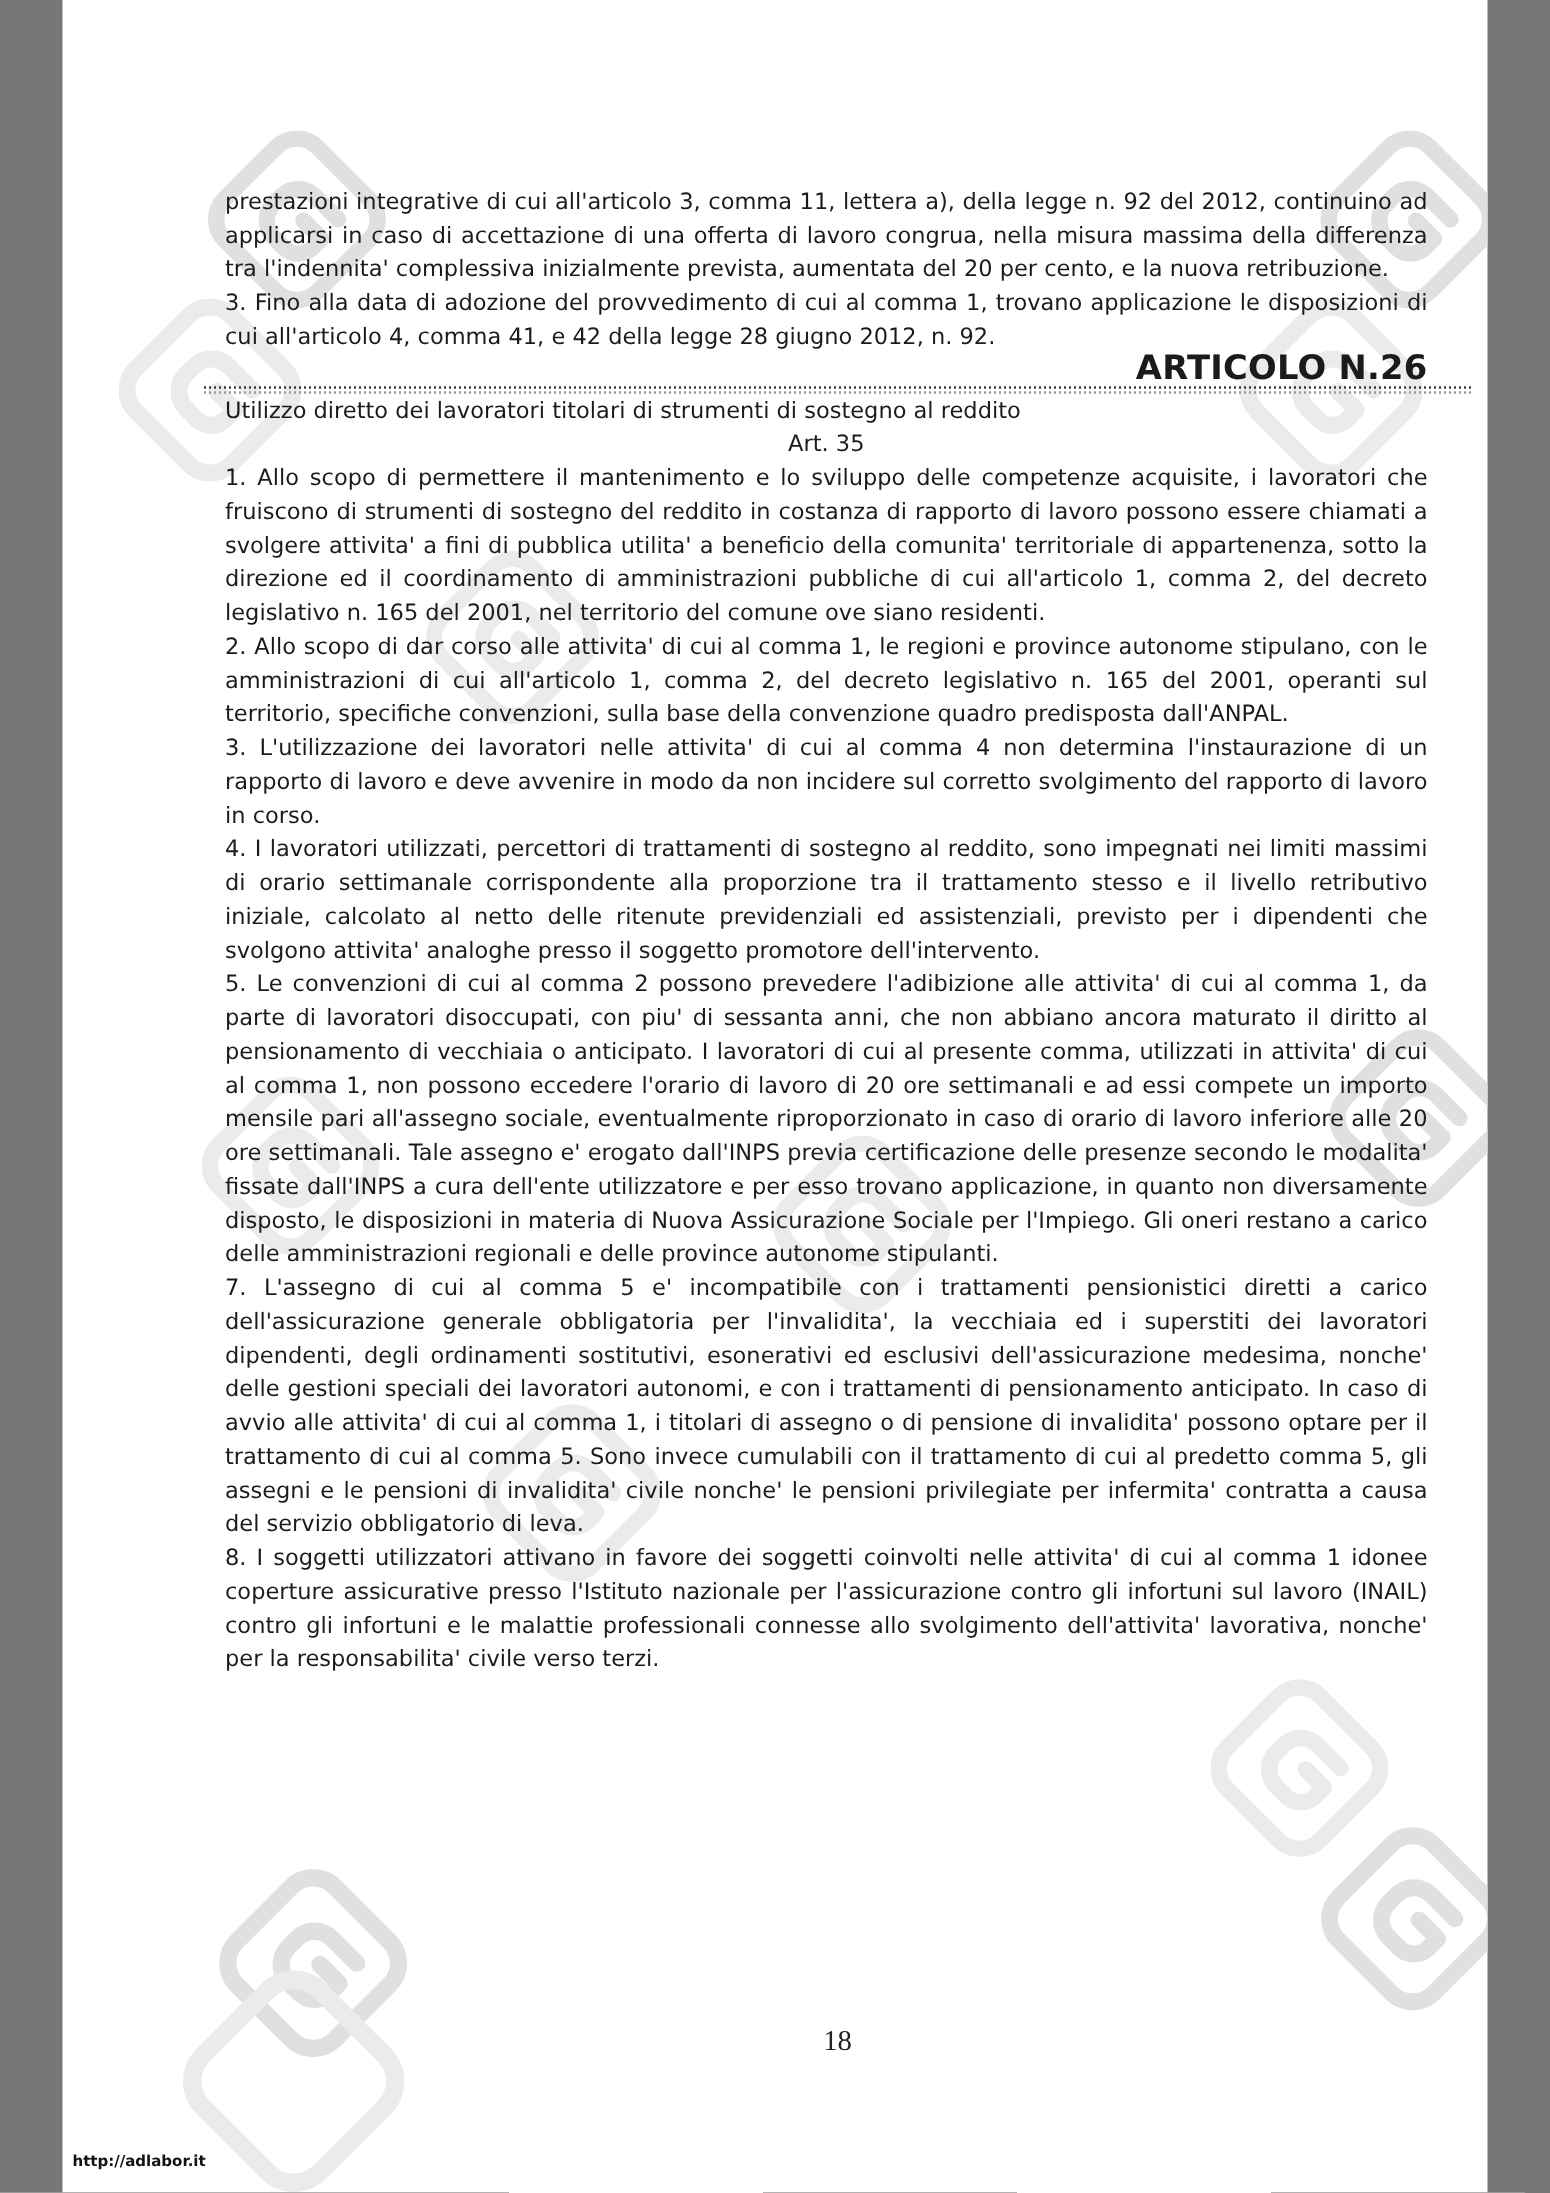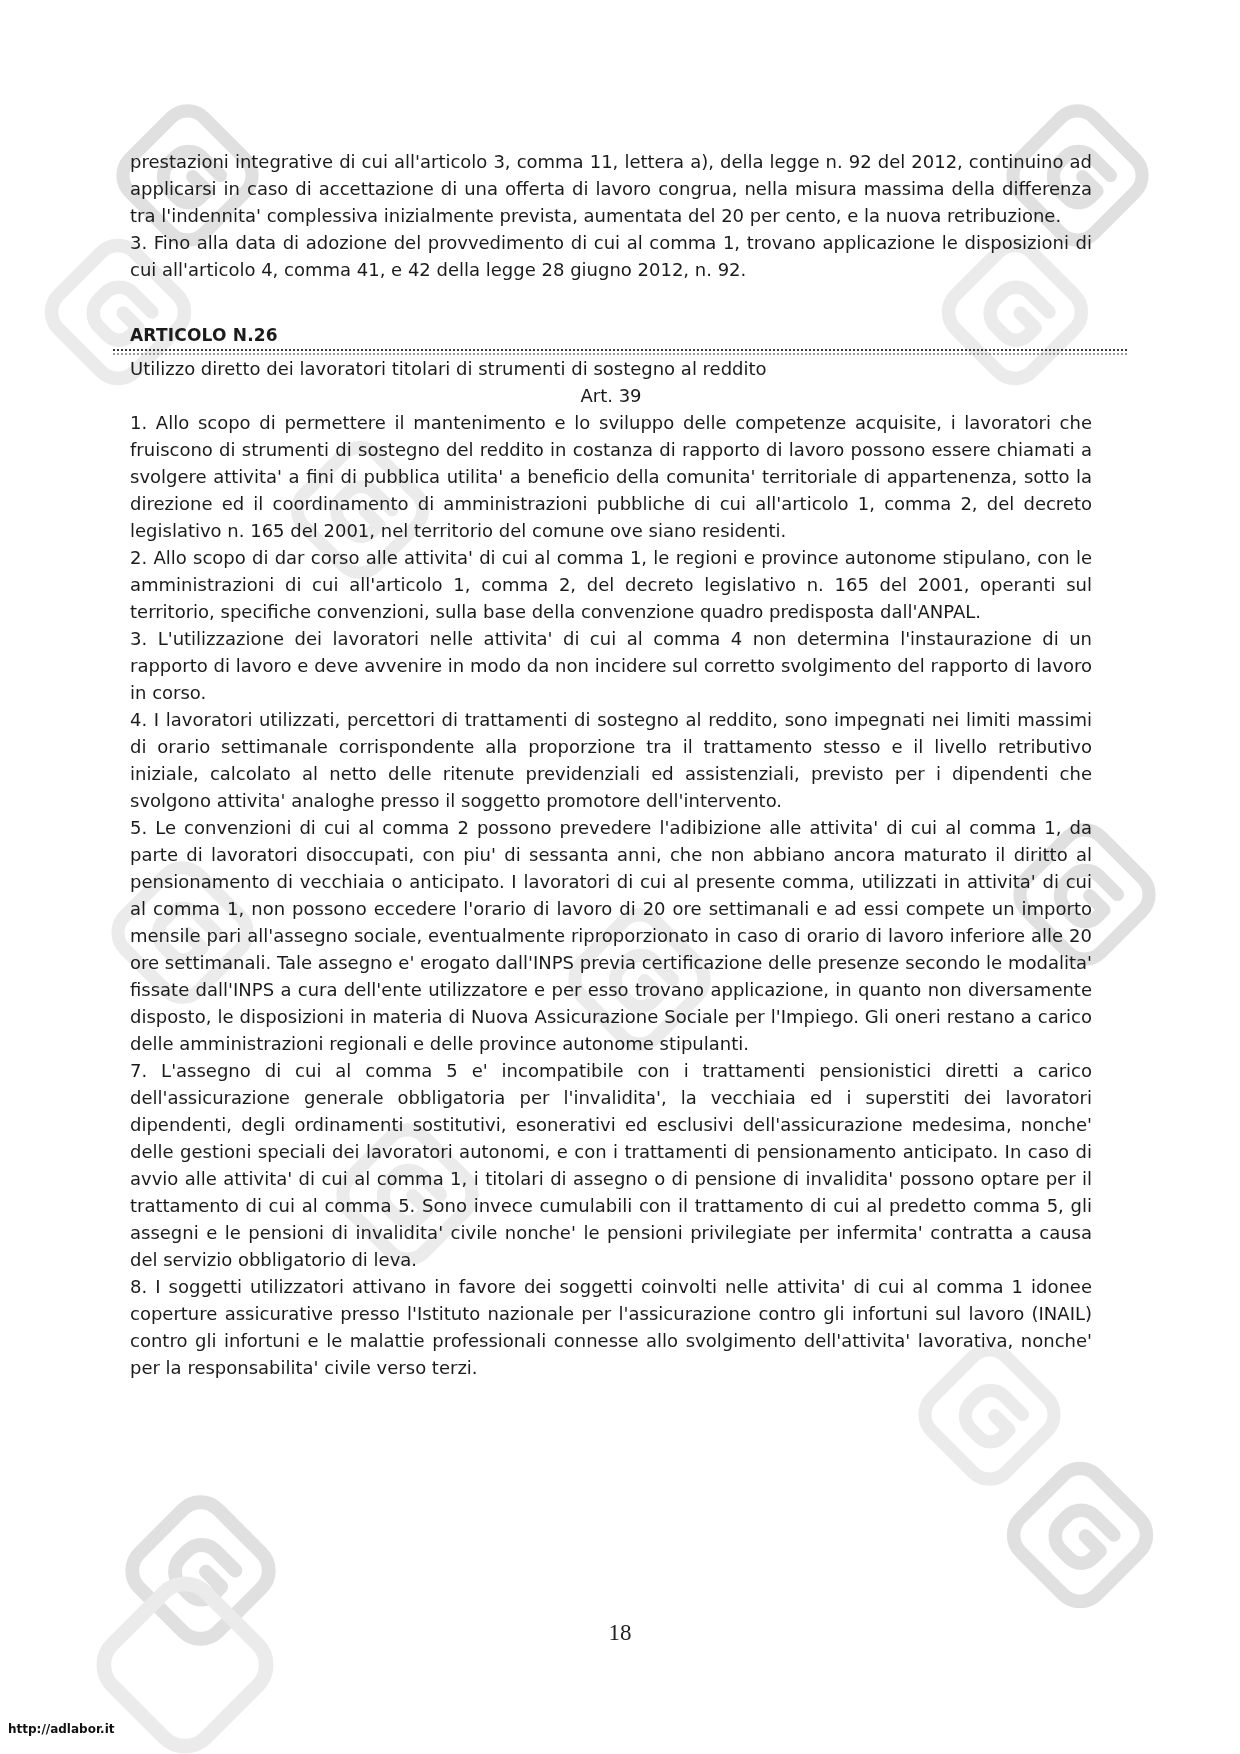--- a/index.html
+++ b/index.html
@@ -1,18 +1,18 @@
 <!DOCTYPE html>
 <html><head>
 <meta charset="utf-8">
 <style>
   html,body{margin:0;padding:0;background:#777;}
   .page{
     position:relative;
-    width:1240px;height:1754px;
+    width:1140px;height:1754px;
     margin:0 auto;
     background:#ffffff;
     overflow:hidden;
     font-family:"DejaVu Sans","Liberation Sans",sans-serif;
     color:#1b1b1b;
   }
   
   .wm-layer{position:absolute;inset:0;z-index:0;}
   .wm{position:absolute;}
   .wm svg{width:100%;height:100%;overflow:visible;display:block;}
@@ -20,22 +20,21 @@
   .wm-strong g{stroke:#e0e0e0;}
   
   .content{
     position:absolute;left:130px;top:148px;width:962px;z-index:1;
     font-size:18px;line-height:27px;
   }
   .content p{
     margin:0;text-align:justify;text-justify:inter-word;hyphens:none;
   }
   .article-heading{
-    margin-top:40px;
-    text-align:left;font-weight:bold;font-size:17px;line-height:24px;
+    text-align:right;font-weight:bold;font-size:27px;line-height:24px;
     letter-spacing:.2px;
   }
   .heading-divider{
     margin-left:-17px;width:1015px;height:6px;margin-top:2px;
     background:
       repeating-linear-gradient(90deg,#3a3a3a 0 2px,transparent 2px 4px) 0 0/100% 2px no-repeat,
       repeating-linear-gradient(90deg,#9a9a9a 0 2px,transparent 2px 4px) 0 4px/100% 2px no-repeat;
   }
   .article-subtitle{
     margin-top:4px;text-align:center;font-size:18px;line-height:27px;
@@ -168,21 +167,21 @@
     </div>
   </div>
 
   <div class="content">
     <p>prestazioni integrative di cui all'articolo 3, comma 11, lettera a), della legge n. 92 del 2012, continuino ad applicarsi in caso di accettazione di una offerta di lavoro congrua, nella misura massima della differenza tra l'indennita' complessiva inizialmente prevista, aumentata del 20 per cento, e la nuova retribuzione.</p>
     <p>3. Fino alla data di adozione del provvedimento di cui al comma 1, trovano applicazione le disposizioni di cui all'articolo 4, comma 41, e 42 della legge 28 giugno 2012, n. 92.</p>
 
     <div class="article-heading">ARTICOLO N.26</div>
     <div class="heading-divider"></div>
     <p class="article-subtitle">Utilizzo diretto dei lavoratori titolari di strumenti di sostegno al reddito</p>
-    <p class="article-label">Art. 39</p>
+    <p class="article-label">Art. 35</p>
 
     <p>1. Allo scopo di permettere il mantenimento e lo sviluppo delle competenze acquisite, i lavoratori che fruiscono di strumenti di sostegno del reddito in costanza di rapporto di lavoro possono essere chiamati a svolgere attivita' a fini di pubblica utilita' a beneficio della comunita' territoriale di appartenenza, sotto la direzione ed il coordinamento di amministrazioni pubbliche di cui all'articolo 1, comma 2, del decreto legislativo n. 165 del 2001, nel territorio del comune ove siano residenti.</p>
     <p>2. Allo scopo di dar corso alle attivita' di cui al comma 1, le regioni e province autonome stipulano, con le amministrazioni di cui all'articolo 1, comma 2, del decreto legislativo n. 165 del 2001, operanti sul territorio, specifiche convenzioni, sulla base della convenzione quadro predisposta dall'ANPAL.</p>
     <p>3. L'utilizzazione dei lavoratori nelle attivita' di cui al comma 4 non determina l'instaurazione di un rapporto di lavoro e deve avvenire in modo da non incidere sul corretto svolgimento del rapporto di lavoro in corso.</p>
     <p>4. I lavoratori utilizzati, percettori di trattamenti di sostegno al reddito, sono impegnati nei limiti massimi di orario settimanale corrispondente alla proporzione tra il trattamento stesso e il livello retributivo iniziale, calcolato al netto delle ritenute previdenziali ed assistenziali, previsto per i dipendenti che svolgono attivita' analoghe presso il soggetto promotore dell'intervento.</p>
     <p>5. Le convenzioni di cui al comma 2 possono prevedere l'adibizione alle attivita' di cui al comma 1, da parte di lavoratori disoccupati, con piu' di sessanta anni, che non abbiano ancora maturato il diritto al pensionamento di vecchiaia o anticipato. I lavoratori di cui al presente comma, utilizzati in attivita' di cui al comma 1, non possono eccedere l'orario di lavoro di 20 ore settimanali e ad essi compete un importo mensile pari all'assegno sociale, eventualmente riproporzionato in caso di orario di lavoro inferiore alle 20 ore settimanali. Tale assegno e' erogato dall'INPS previa certificazione delle presenze secondo le modalita' fissate dall'INPS a cura dell'ente utilizzatore e per esso trovano applicazione, in quanto non diversamente disposto, le disposizioni in materia di Nuova Assicurazione Sociale per l'Impiego. Gli oneri restano a carico delle amministrazioni regionali e delle province autonome stipulanti.</p>
     <p>7. L'assegno di cui al comma 5 e' incompatibile con i trattamenti pensionistici diretti a carico dell'assicurazione generale obbligatoria per l'invalidita', la vecchiaia ed i superstiti dei lavoratori dipendenti, degli ordinamenti sostitutivi, esonerativi ed esclusivi dell'assicurazione medesima, nonche' delle gestioni speciali dei lavoratori autonomi, e con i trattamenti di pensionamento anticipato. In caso di avvio alle attivita' di cui al comma 1, i titolari di assegno o di pensione di invalidita' possono optare per il trattamento di cui al comma 5. Sono invece cumulabili con il trattamento di cui al predetto comma 5, gli assegni e le pensioni di invalidita' civile nonche' le pensioni privilegiate per infermita' contratta a causa del servizio obbligatorio di leva.</p>
     <p>8. I soggetti utilizzatori attivano in favore dei soggetti coinvolti nelle attivita' di cui al comma 1 idonee coperture assicurative presso l'Istituto nazionale per l'assicurazione contro gli infortuni sul lavoro (INAIL) contro gli infortuni e le malattie professionali connesse allo svolgimento dell'attivita' lavorativa, nonche' per la responsabilita' civile verso terzi.</p>
   </div>
 

